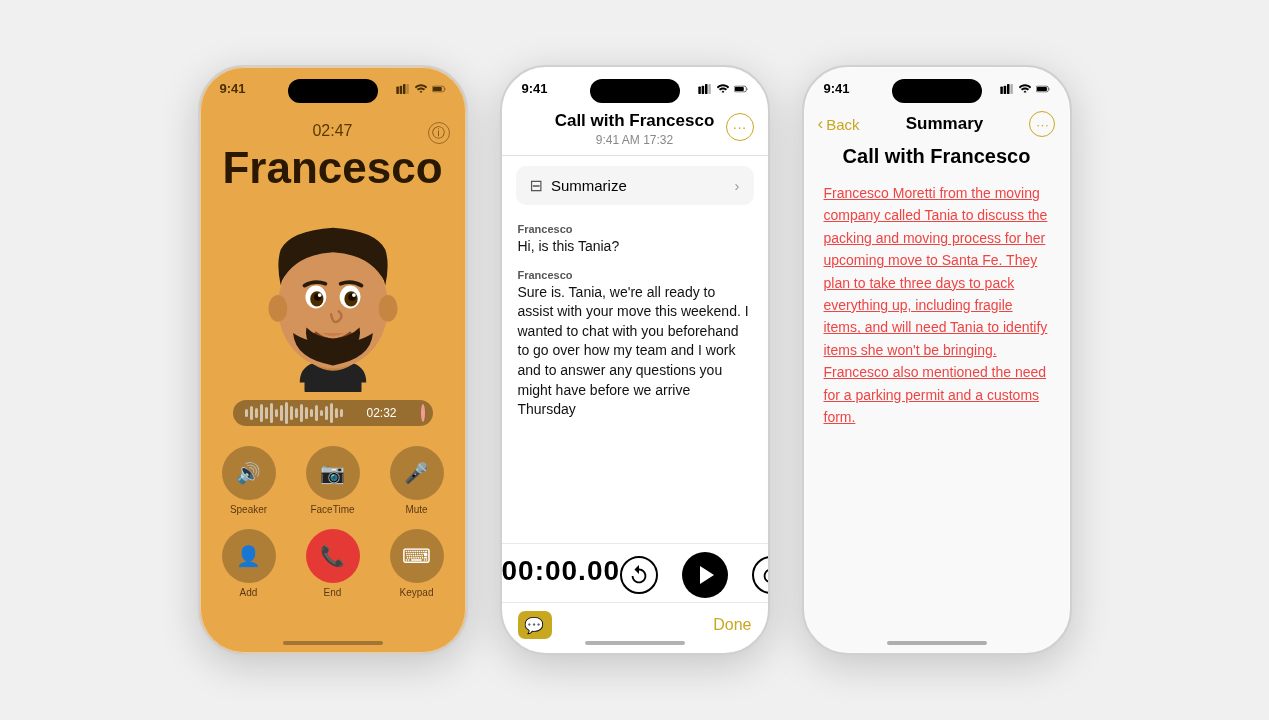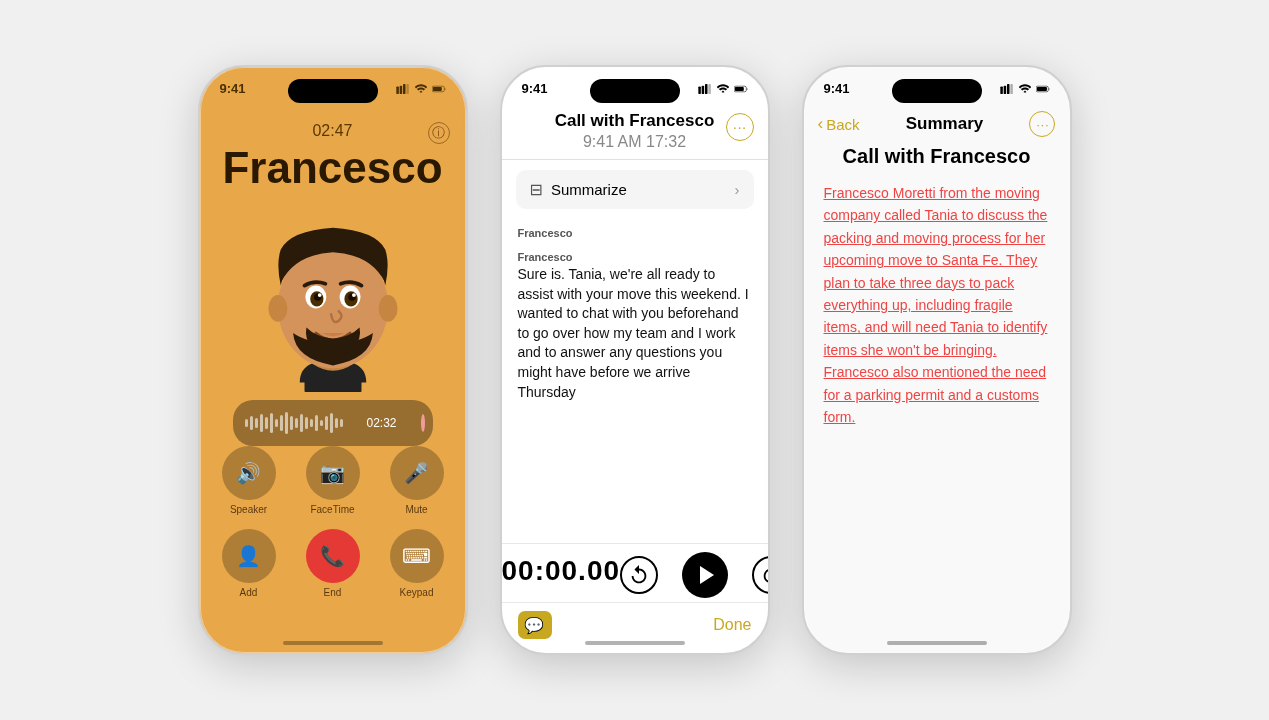--- a/index.html
+++ b/index.html
@@ -113,24 +113,25 @@
       align-items: center;
       justify-content: center;
       font-size: 13px;
       color: rgba(80,40,0,0.7);
     }
 
     
     .recording-bar {
       background: rgba(0,0,0,0.35);
       border-radius: 20px;
-      padding: 12px 12px;
+      padding: 2px 12px;
       display: flex;
       align-items: center;
       gap: 24px;
+      margin-bottom: 20px;
       width: 200px;
     }
     .waveform {
       display: flex;
       align-items: center;
       gap: 2px;
       flex: 1;
     }
     .waveform-bar {
       width: 3px;
@@ -202,21 +203,21 @@
       text-align: center;
       border-bottom: 0.5px solid #e0e0e0;
       position: relative;
     }
     .transcript-header h2 {
       font-size: 17px;
       font-weight: 700;
       color: #000;
     }
     .transcript-header .call-time {
-      font-size: 16px;
+      font-size: 12px;
       color: #888;
       margin-top: 2px;
     }
     .more-btn {
       position: absolute;
       right: 14px;
       top: 46px;
       width: 28px; height: 28px;
       border: 1.5px solid #c8a820;
       border-radius: 50%;
@@ -574,20 +575,21 @@
       <div class="summarize-left">
         <span class="summarize-icon">⊟</span>
         <span>Summarize</span>
       </div>
       <span style="color:#999">›</span>
     </div>
 
     <div class="transcript-body">
       <div class="transcript-msg">
         <div class="msg-sender">Francesco</div>
+        <div class="msg-text">Hi, is this Tania?</div>
       </div>
       <div class="transcript-msg">
         <div class="msg-sender">Francesco</div>
         <div class="msg-text">Sure is. Tania, we're all ready to assist with your move this weekend. I wanted to chat with you beforehand to go over how my team and I work and to answer any questions you might have before we arrive Thursday</div>
       </div>
     </div>
 
     <div class="playback-section">
       <div class="playback-time">00:00.00</div>
       <div class="playback-controls">

